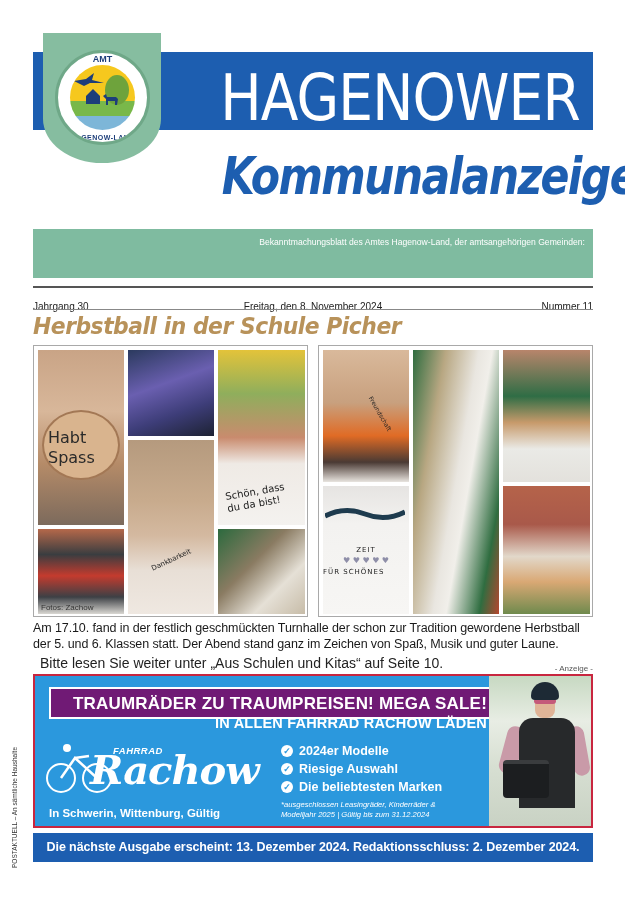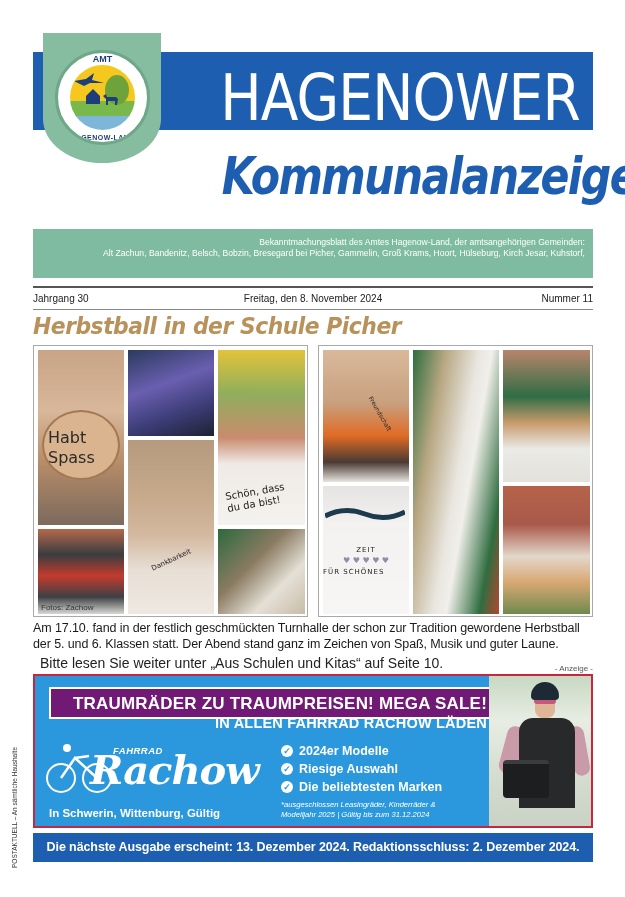--- a/index.html
+++ b/index.html
@@ -24,21 +24,21 @@
   .logo-house { position: absolute; left: 16px; top: 24px; width: 0; height: 0; border-left: 7px solid transparent; border-right: 7px solid transparent; border-bottom: 7px solid #1d3e7a; }
   .logo-house2 { position: absolute; left: 16px; top: 31px; width: 14px; height: 8px; background: #1d3e7a; }
   .logo-txt-top { position: absolute; left: 0; top: 1px; width: 100%; text-align: center; font-size: 9px; font-weight: 700; color: #1d3e7a; }
   .logo-txt-bot { position: absolute; left: 0; bottom: 1px; width: 100%; text-align: center; font-size: 7px; font-weight: 700; color: #1d3e7a; letter-spacing: 0.5px;}
 
   .intro-box { position: absolute; left: 33px; top: 229px; width: 560px; height: 49px; background: #7fbba0;
     color: #ffffff; font-size: 8.6px; line-height: 11px; text-align: right; padding: 8px 8px 0 0; }
   .intro-box div { white-space: nowrap; }
 
   .rule-top { position: absolute; left: 33px; top: 286px; width: 560px; height: 2px; background: #555; }
-  .dateline { position: absolute; left: 33px; top: 293px; width: 560px; height: 14px; font-size: 10px; color: #222; }
+  .dateline { position: absolute; left: 33px; top: 301px; width: 560px; height: 14px; font-size: 10px; color: #222; }
   .dateline .l { position: absolute; left: 0; top: 0; }
   .dateline .c { position: absolute; left: 0; width: 100%; text-align: center; top: 0; }
   .dateline .r { position: absolute; right: 0; top: 0; }
   .rule-bot { position: absolute; left: 33px; top: 309px; width: 560px; height: 1px; background: #888; }
 
   .headline { position: absolute; left: 33px; top: 313px; font-family: "DejaVu Sans", sans-serif; font-style: italic; font-weight: 700;
     font-size: 23px; color: #b8925a; letter-spacing: -0.5px; transform: scaleX(0.95); transform-origin: left center;}
 
   
   .collage { position: absolute; top: 345px; width: 275px; height: 272px; border: 1px solid #a9a9a9; background: #ffffff; }
@@ -98,21 +98,20 @@
     </svg>
     <svg style="position:absolute;left:32px;top:28px" width="18" height="12" viewBox="0 0 18 12">
       <path d="M1 3 L4 1 L5 4 L14 4 L16 6 L15 12 L13 12 L13 8 L6 8 L6 12 L4 12 L4 6 Z" fill="#1d3e7a"></path>
     </svg>
   </div>
   <div class="logo-txt-bot">HAGENOW-LAND</div>
 </div>
 
 <div class="intro-box">
   <div>Bekanntmachungsblatt des Amtes Hagenow-Land, der amtsangehörigen Gemeinden:</div>
-  <div>Alt Zachun, Bandenitz, Belsch, Bobzin, Bresegard bei Picher, Gammelin, Groß Krams, Hoort, Hülseburg, Kirch Jesar, Kuhstorf,</div>
 </div>
 
 <div class="rule-top"></div>
 <div class="dateline">
   <span class="l">Jahrgang 30</span>
   <span class="c">Freitag, den 8. November 2024</span>
   <span class="r">Nummer 11</span>
 </div>
 <div class="rule-bot"></div>
 

